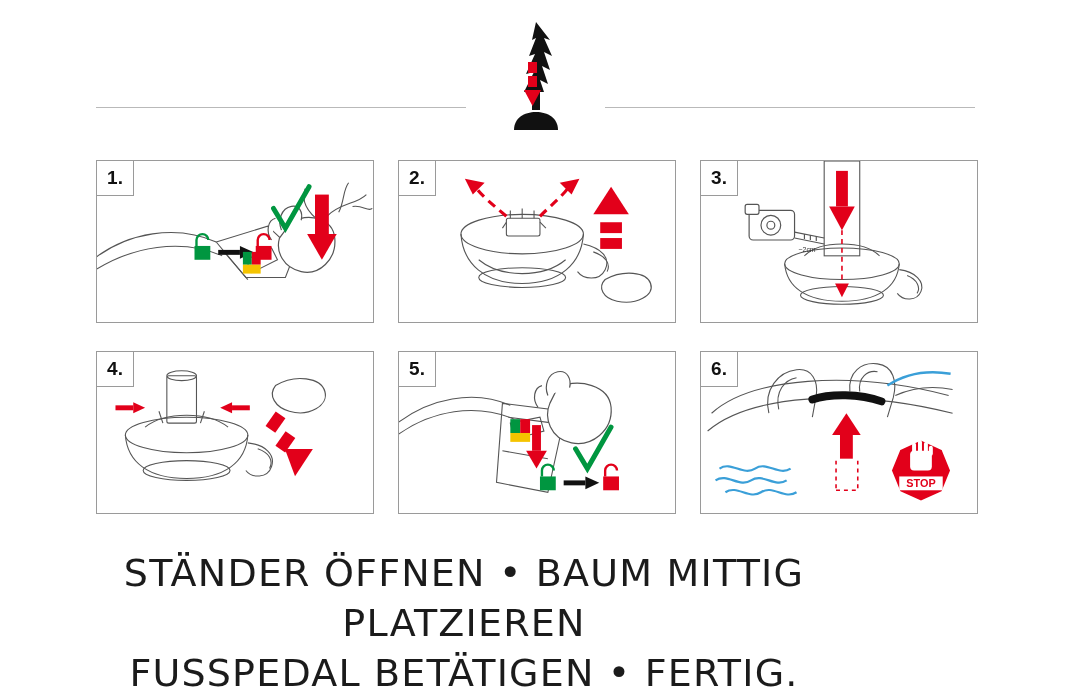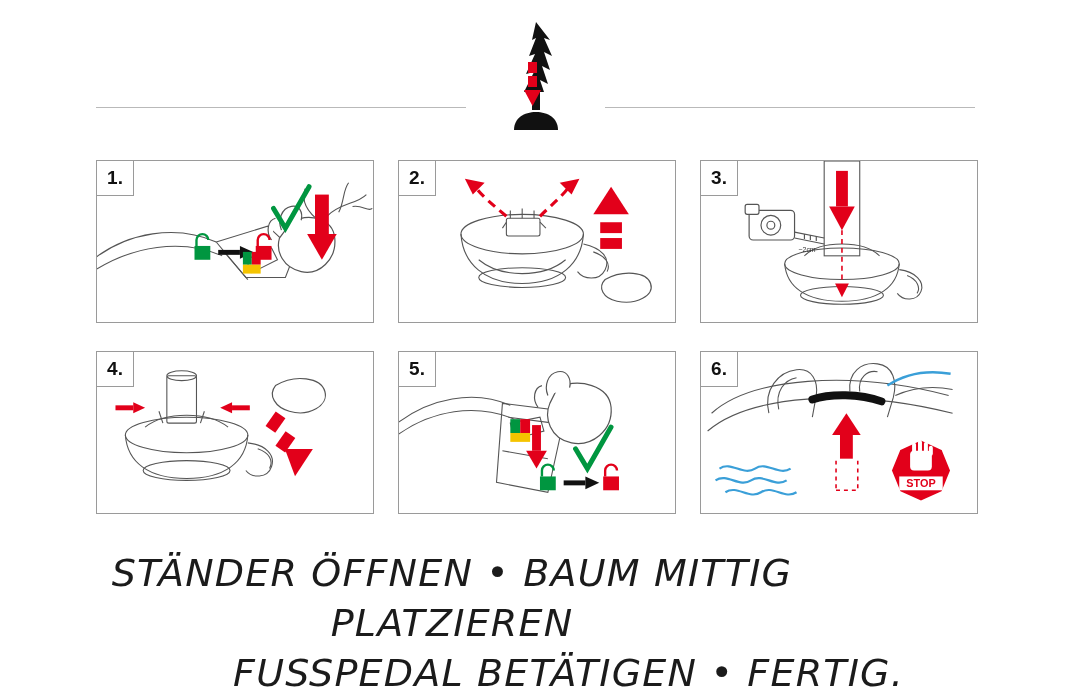--- a/index.html
+++ b/index.html
@@ -47,31 +47,30 @@
     border-right:1px solid #9a9a9a;
     border-bottom:1px solid #9a9a9a;
     display:flex;align-items:center;justify-content:center;
     font-size:19px;font-weight:bold;letter-spacing:0px;
     color:#111;background:#fff;z-index:5;
   }
   .panel svg{position:absolute;left:0;top:0;width:100%;height:100%;}
 
   
   .caption{
-    position:absolute;left:0;top:548px;width:904px;
+    position:absolute;left:12px;top:548px;width:904px;
     text-align:center;
     font-size:38px;
     letter-spacing:1.2px;
     line-height:1.32;
     color:#1b1b1b;
     font-family:"DejaVu Sans", sans-serif;
     font-weight:400;
-    font-style:italic;
-  }
-  .caption .l2{display:block;text-align:right;}
+  }
+  .caption .l2{display:block;}
 </style>
 </head>
 <body>
 
 <div class="sheet">
 
   <div class="header">
     <div class="rule left"></div>
     <div class="rule right"></div>
     <div class="tree-logo">

